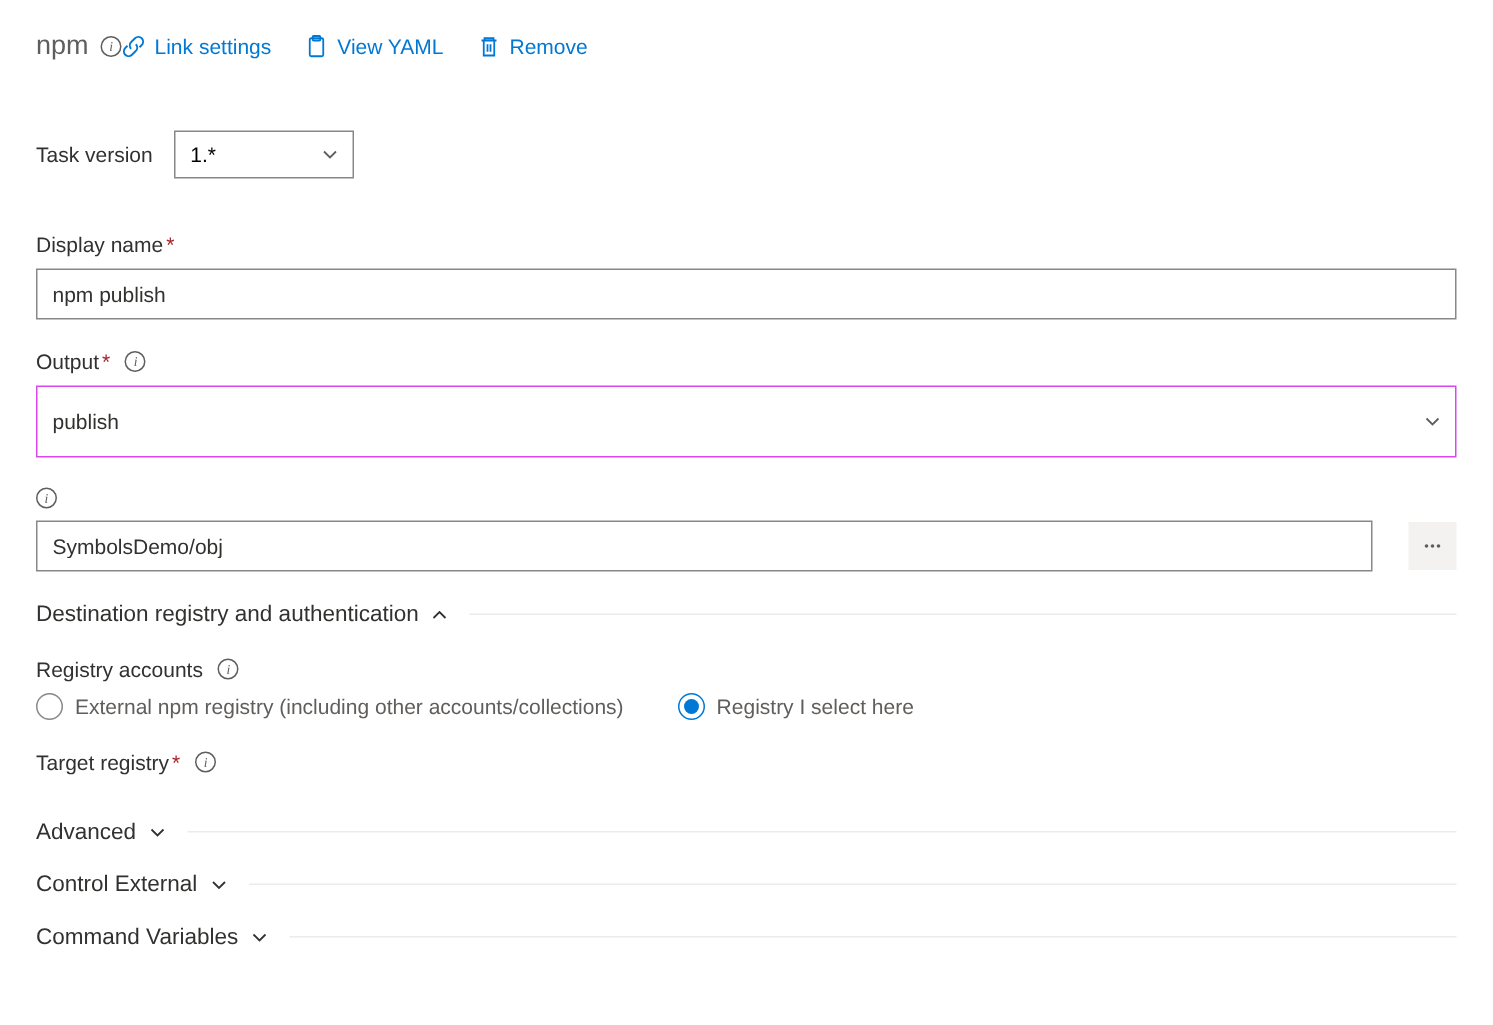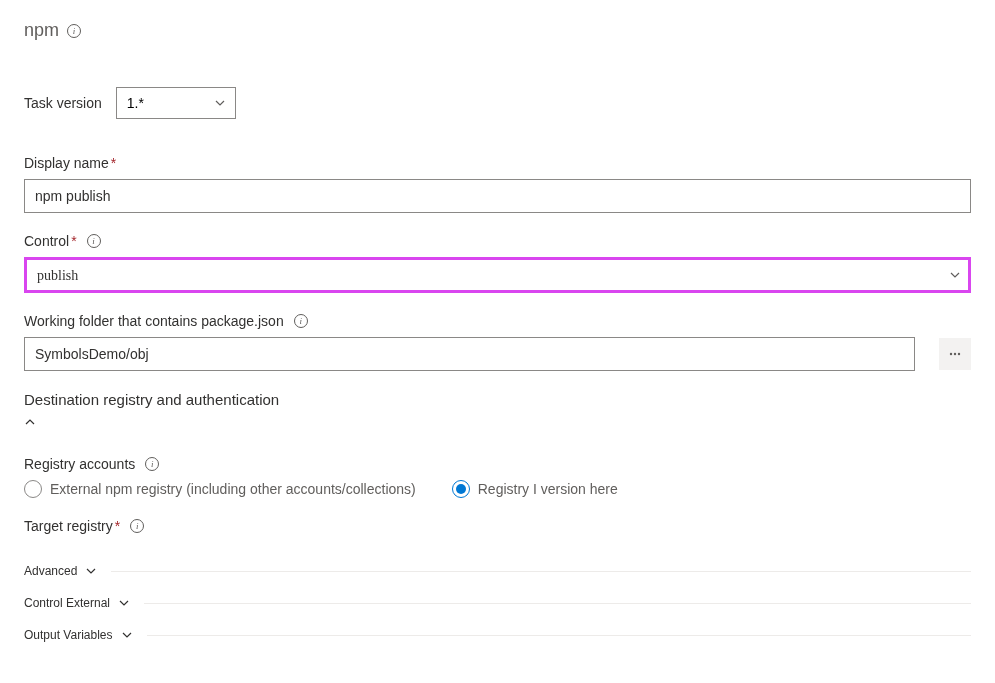--- a/index.html
+++ b/index.html
@@ -71,24 +71,24 @@
     padding: 16px 10px;
     border: 1px solid #8a8886;
     font-family: inherit;
     font-size: 14px;
     color: #323130;
     background: #ffffff;
   }
   .select-wrap { position: relative; width: 100%; }
   .select-input {
     width: 100%;
-    height: 36px;
+    height: 48px;
     padding: 0 30px 0 10px;
-    border: 3px solid #d946ef;
-    font-family: Liberation Serif, serif;
+    border: 1px solid #d946ef;
+    font-family: Liberation Sans, sans-serif;
     font-size: 14px;
     background: #ffffff;
     appearance: none;
     -webkit-appearance: none;
     cursor: pointer;
     color: #323130;
   }
   .select-chevron {
     position: absolute;
     right: 10px;
@@ -133,26 +133,26 @@
     height: 32px;
     display: flex;
     align-items: center;
     justify-content: center;
     background: #ffffff;
     border: 1px solid #8a8886;
     cursor: pointer;
   }
   .section-header {
     display: flex;
+    align-items: center;
     gap: 8px;
     font-size: 15px;
     color: #323130;
     margin-bottom: 20px;
     cursor: pointer;
-    flex-direction: column;
   }
   .section-divider {
     flex: 1;
     height: 1px;
     background: #edebe9;
     margin-left: 6px;
   }
   .radio-row {
     display: flex;
     gap: 36px;
@@ -179,34 +179,56 @@
     width: 10px;
     height: 10px;
     border-radius: 50%;
     background: #0078d4;
   }
   .radio-label { color: #605e5c; font-size: 14px; }
   .collapsed-section {
     display: flex;
     align-items: center;
     gap: 8px;
-    font-size: 12px;
+    font-size: 15px;
     color: #323130;
     margin-bottom: 18px;
     cursor: pointer;
   }
   .chev { display: inline-flex; }
 </style>
 </head>
 <body>
 
 <div class="header-row">
   <div class="title-group">
     <span class="title-text">npm</span>
     <span class="info-icon">i</span>
+  </div>
+  <div class="header-links">
+    <div class="header-link">
+      <svg viewBox="0 0 16 16" fill="none" stroke="#0078d4" stroke-width="1.2">
+        <path d="M6.5 9.5 A3 3 0 0 1 6.5 5 L9 2.5 A3 3 0 0 1 13.5 7 L12 8.5"></path>
+        <path d="M9.5 6.5 A3 3 0 0 1 9.5 11 L7 13.5 A3 3 0 0 1 2.5 9 L4 7.5"></path>
+      </svg>
+      <span>Link settings</span>
+    </div>
+    <div class="header-link">
+      <svg viewBox="0 0 16 16" fill="none" stroke="#0078d4" stroke-width="1.2">
+        <rect x="3.5" y="2.5" width="9" height="12" rx="1"></rect>
+        <rect x="5.5" y="1" width="5" height="3" rx="0.5"></rect>
+      </svg>
+      <span>View YAML</span>
+    </div>
+    <div class="header-link">
+      <svg viewBox="0 0 16 16" fill="none" stroke="#0078d4" stroke-width="1.2">
+        <path d="M3 4 h10 M5 4 v-1.5 h6 V4 M4.5 4 v10 h7 v-10 M7 6.5 v5 M9 6.5 v5"></path>
+      </svg>
+      <span>Remove</span>
+    </div>
   </div>
 </div>
 
 <div class="task-version-row">
   <span>Task version</span>
   <div class="task-version-wrap">
     <select class="task-version-select">
       <option>1.*</option>
     </select>
     <span class="select-chevron chev">
@@ -219,38 +241,37 @@
 
 <div class="field-row">
   <div class="field-label-row">
     <span><span>Display name</span><span class="req-asterisk">*</span></span>
   </div>
   <input type="text" class="text-input" value="npm publish" style="">
 </div>
 
 <div class="field-row">
   <div class="field-label-row">
-    <span><span>Control</span><span class="req-asterisk">*</span></span>
+    <span><span>Output</span><span class="req-asterisk">*</span></span>
     <span class="info-icon">i</span>
   </div>
   <div class="select-wrap">
     <select class="select-input">
       <option>publish</option>
     </select>
     <span class="select-chevron chev">
       <svg width="12" height="12" viewBox="0 0 12 12">
           <path d="M2 4 L6 8 L10 4" fill="none" stroke="#605e5c" stroke-width="1.2"></path>
         </svg>
     </span>
   </div>
 </div>
 
 <div class="field-row">
   <div class="field-label-row">
-    <span>Working folder that contains package.json</span>
     <span class="info-icon">i</span>
   </div>
   <div class="flex-row">
     <input type="text" class="text-input" value="SymbolsDemo/obj" style="">
     <button class="btn-square">
       <svg width="16" height="16" viewBox="0 0 16 16" fill="#605e5c">
         <circle cx="4" cy="8" r="1.2"></circle>
           <circle cx="8" cy="8" r="1.2"></circle>
           <circle cx="12" cy="8" r="1.2"></circle>
       </svg>
@@ -275,21 +296,21 @@
   </div>
   <div class="radio-row">
     <div class="radio-option">
       <span class="radio-circle"></span>
       <span class="radio-label">External npm registry (including other accounts/collections)</span>
     </div>
     <div class="radio-option">
       <span class="radio-circle selected">
           <span class="radio-dot"></span>
         </span>
-      <span class="radio-label">Registry I version here</span>
+      <span class="radio-label">Registry I select here</span>
     </div>
   </div>
 </div>
 
 <div class="field-row">
   <div class="field-label-row">
     <span><span>Target registry</span><span class="req-asterisk">*</span></span>
     <span class="info-icon">i</span>
   </div>
 </div>
@@ -310,20 +331,20 @@
   <span>Control External</span>
   <span class="chev">
     <svg width="12" height="12" viewBox="0 0 12 12">
         <path d="M2 4 L6 8 L10 4" fill="none" stroke="#323130" stroke-width="1.2"></path>
       </svg>
   </span>
   <div class="section-divider"></div>
 </div>
 
 <div class="collapsed-section">
-  <span>Output Variables</span>
+  <span>Command Variables</span>
   <span class="chev">
     <svg width="12" height="12" viewBox="0 0 12 12">
         <path d="M2 4 L6 8 L10 4" fill="none" stroke="#323130" stroke-width="1.2"></path>
       </svg>
   </span>
   <div class="section-divider"></div>
 </div>
 
 </body></html>

